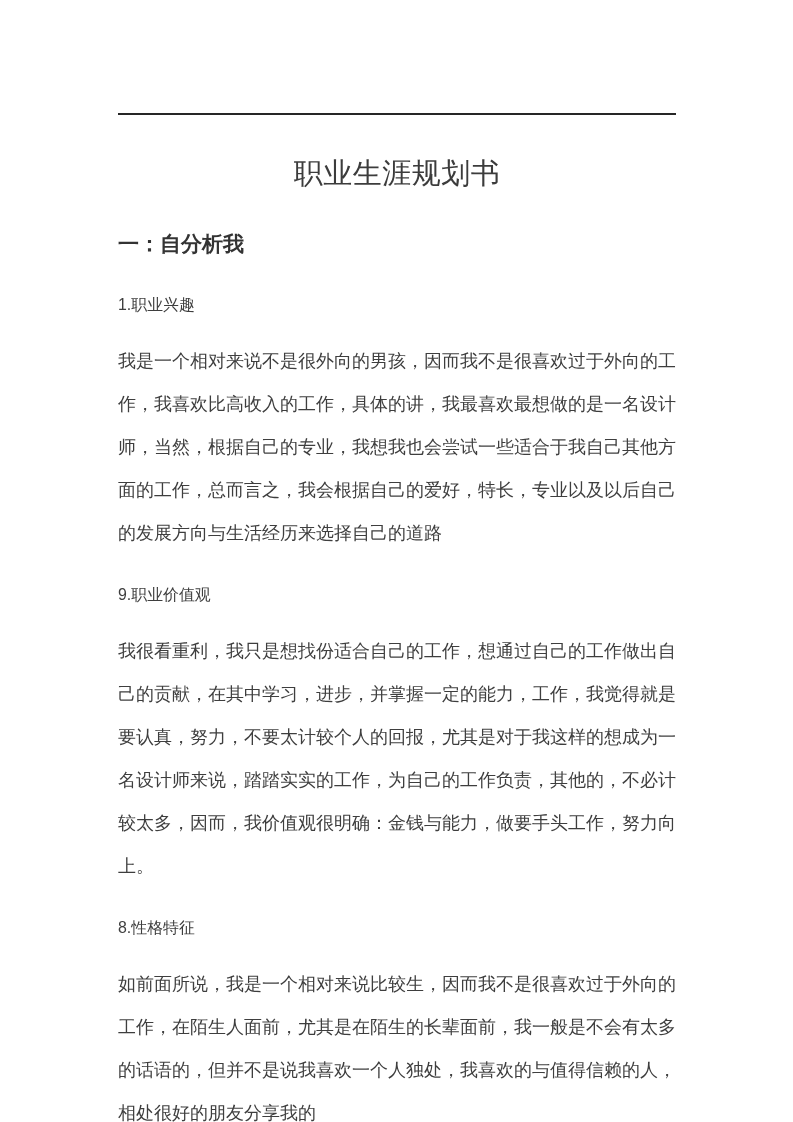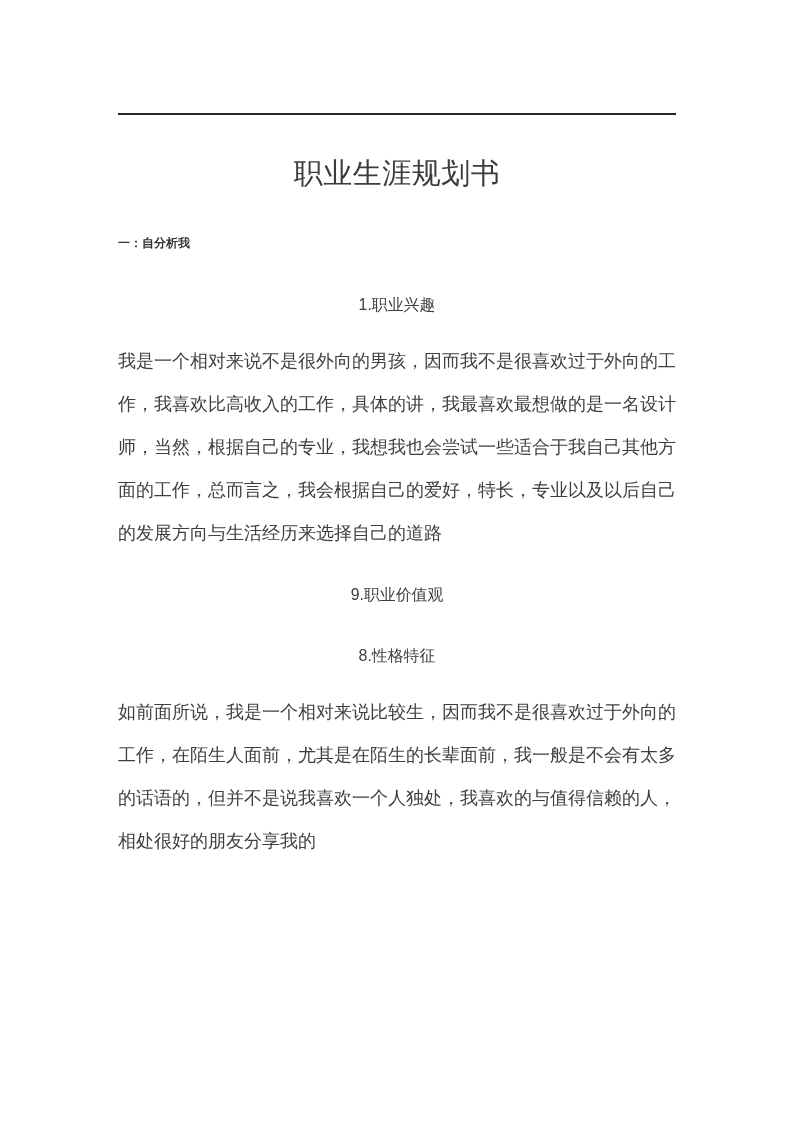--- a/index.html
+++ b/index.html
@@ -31,32 +31,31 @@
     margin: 36px 0 0 0;
     font-size: 29px;
     line-height: 44px;
     font-weight: 400;
     text-align: center;
     color: #3c3c3c;
     letter-spacing: 0.5px;
   }
   .section-heading {
     margin: 27px 0 0 0;
-    font-size: 12px;
+    font-size: 21px;
     line-height: 43px;
     font-weight: 700;
     color: #333333;
   }
   .sub-heading {
     margin: 18px 0 0 0;
     font-size: 15.9px;
     line-height: 43px;
     font-weight: 400;
     color: #3e3e3e;
-    text-align: center;
   }
   .body-para {
     margin: 14px 0 0 0;
     font-size: 18px;
     line-height: 43px;
     font-weight: 400;
     color: #3e3e3e;
     text-align: justify;
     text-justify: inter-ideograph;
     word-break: break-all;
@@ -71,18 +70,19 @@
     <div class="header-rule"></div>
 
     <h1 class="doc-title">职业生涯规划书</h1>
 
     <h2 class="section-heading">一：自分析我</h2>
 
     <h3 class="sub-heading">1.职业兴趣</h3>
     <p class="body-para">我是一个相对来说不是很外向的男孩，因而我不是很喜欢过于外向的工作，我喜欢比高收入的工作，具体的讲，我最喜欢最想做的是一名设计师，当然，根据自己的专业，我想我也会尝试一些适合于我自己其他方面的工作，总而言之，我会根据自己的爱好，特长，专业以及以后自己的发展方向与生活经历来选择自己的道路</p>
 
     <h3 class="sub-heading">9.职业价值观</h3>
+    <p class="body-para">我很看重利，我只是想找份适合自己的工作，想通过自己的工作做出自己的贡献，在其中学习，进步，并掌握一定的能力，工作，我觉得就是要认真，努力，不要太计较个人的回报，尤其是对于我这样的想成为一名设计师来说，踏踏实实的工作，为自己的工作负责，其他的，不必计较太多，因而，我价值观很明确：金钱与能力，做要手头工作，努力向上。</p>
 
     <h3 class="sub-heading">8.性格特征</h3>
     <p class="body-para">如前面所说，我是一个相对来说比较生，因而我不是很喜欢过于外向的工作，在陌生人面前，尤其是在陌生的长辈面前，我一般是不会有太多的话语的，但并不是说我喜欢一个人独处，我喜欢的与值得信赖的人，相处很好的朋友分享我的</p>
 
   </div>
 </div>
 
 </body></html>

